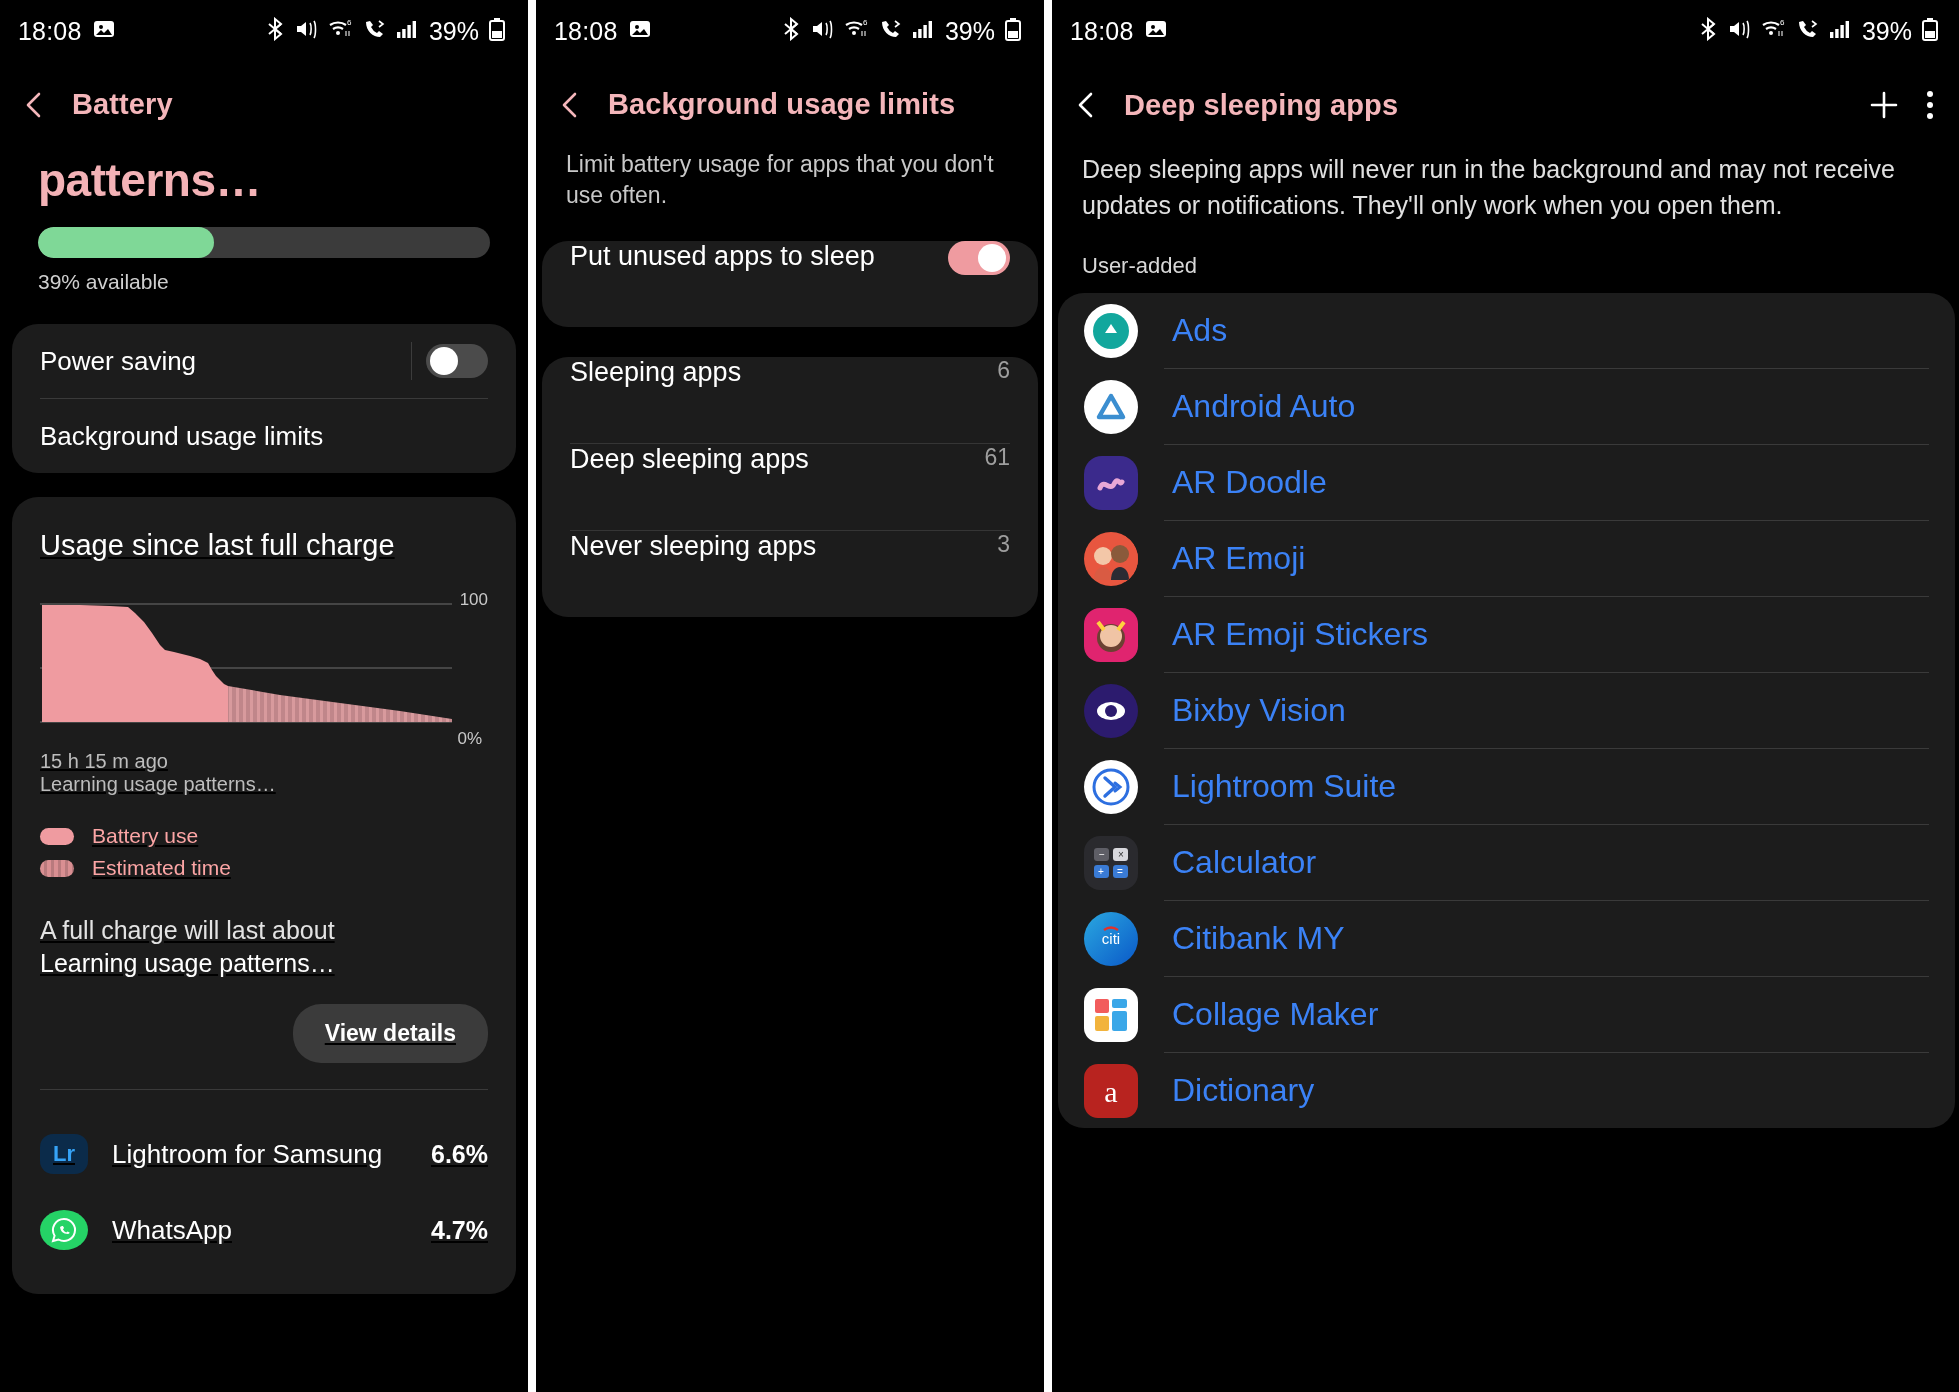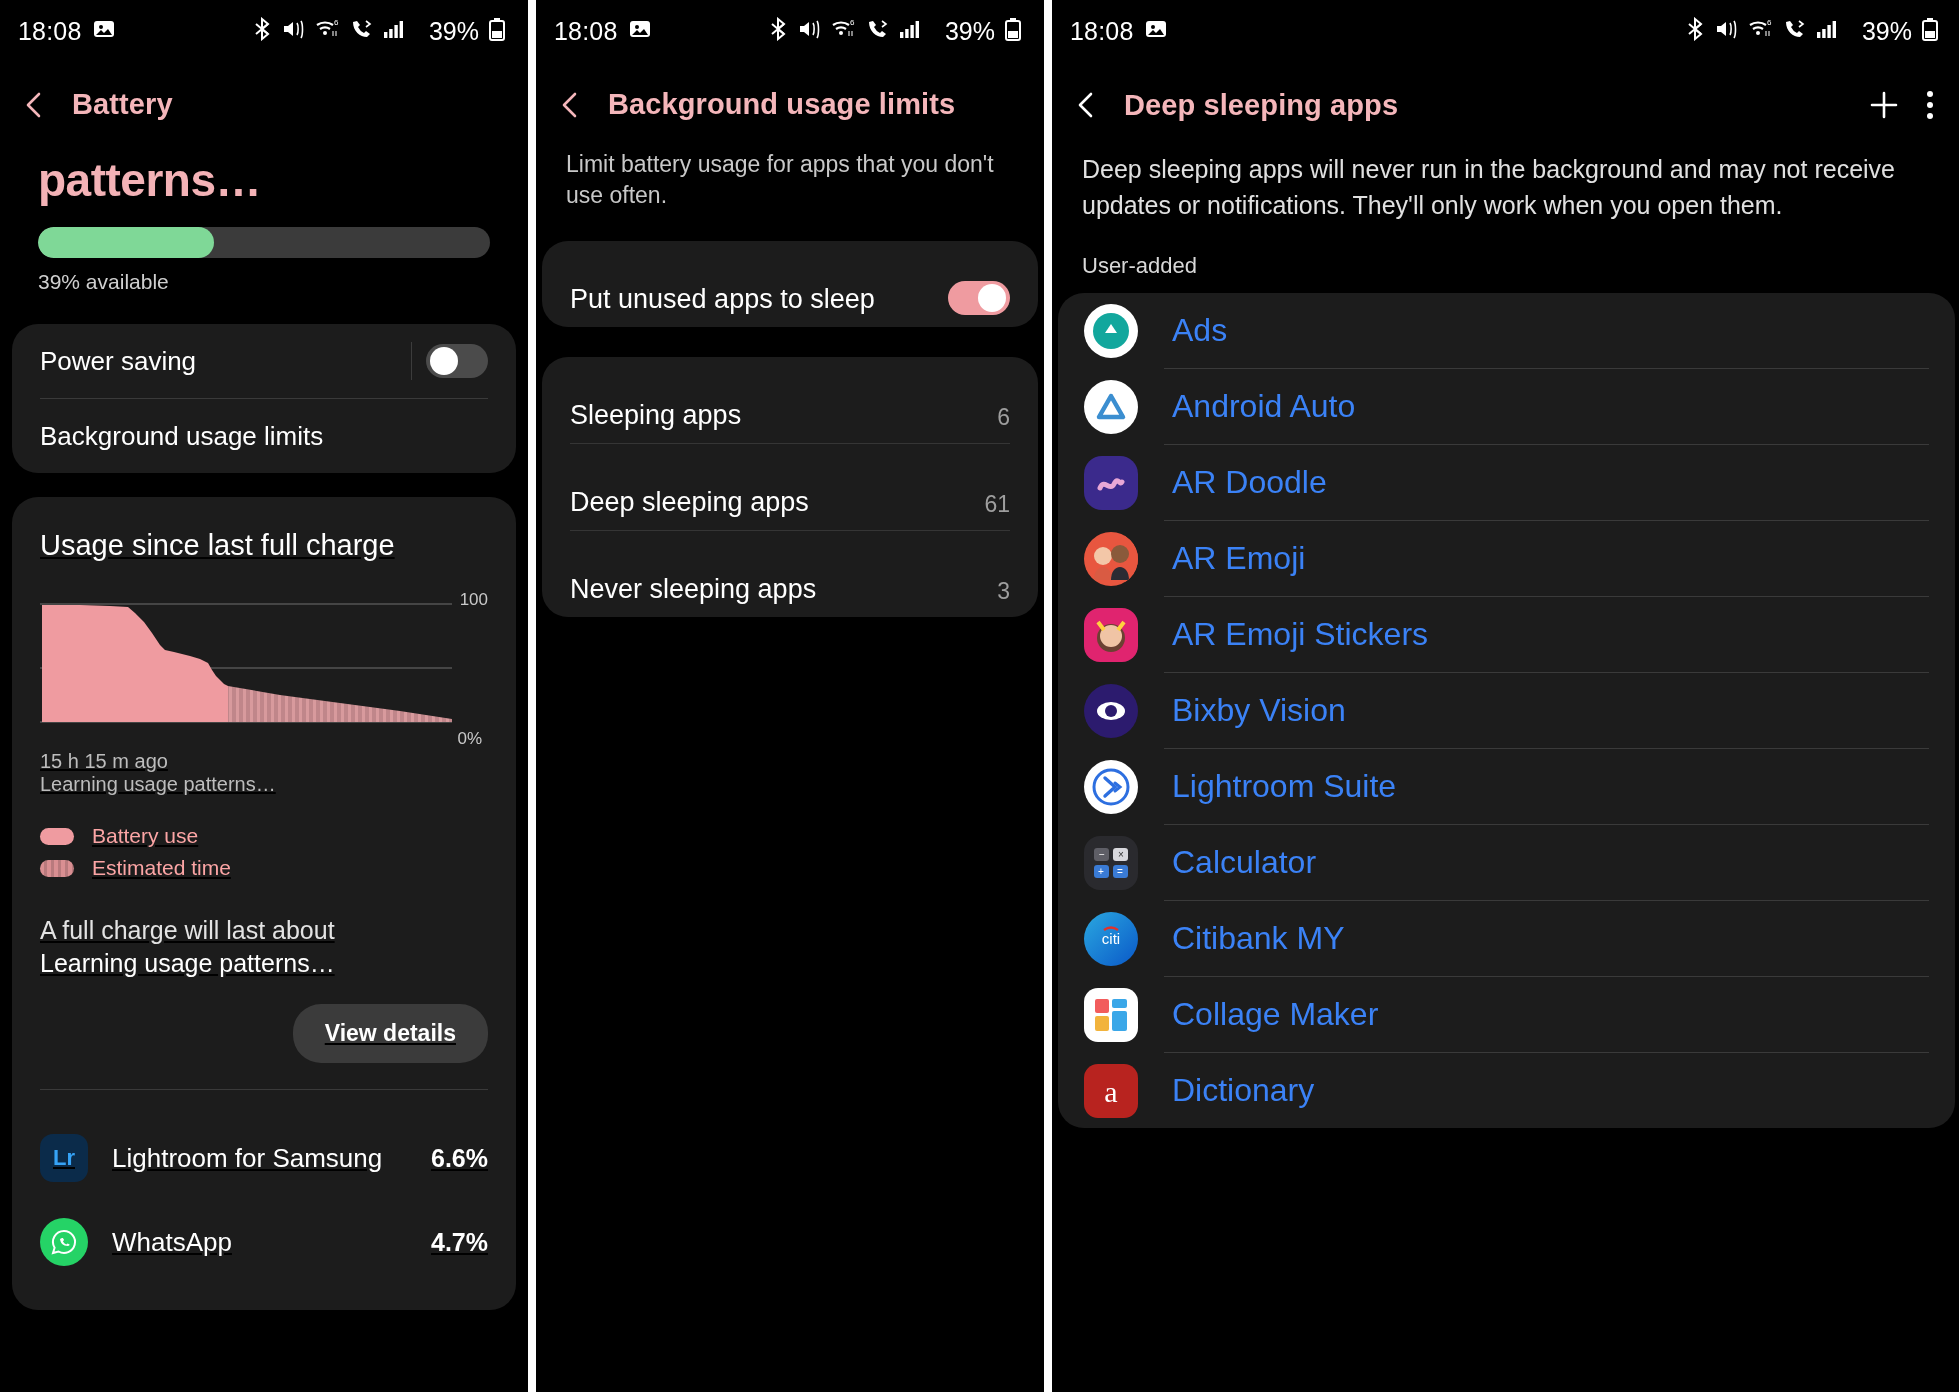--- a/index.html
+++ b/index.html
@@ -27,21 +27,21 @@
     height: 62px;
     display: flex; align-items: center;
     padding: 0 22px 0 18px;
     color: #ffffff;
     gap: 13px;
   }
   .sb-left { display: flex; align-items: center; gap: 10px; }
   .sb-time { font-size: 25px; letter-spacing: .2px; }
   .sb-right { margin-left: auto; display: flex; align-items: center; gap: 9px; }
   .sb-ico { display: inline-block; }
-  .sb-pct { font-size: 25px; margin-left: 15px; }
+  .sb-pct { font-size: 25px; margin-left: 2px; }
 
   
   .apptitle-row {
     display: flex; align-items: center;
     padding: 26px 20px 14px 20px;
     gap: 22px;
   }
   .chev { width: 30px; height: 30px; flex: 0 0 auto; }
   .apptitle {
     font-size: 29px; font-weight: bold;
@@ -122,30 +122,30 @@
   .fc-line2 { font-size: 25px; color:#ffffff; margin-top: 4px;}
   .btn-row { display:flex; justify-content:flex-end; margin: 26px 28px 0 28px; }
   .pill-btn {
     background:#3b3b3b; color:#fff; border:none;
     font-size: 23px; font-weight:bold;
     padding: 16px 32px; border-radius: 28px;
     font-family: inherit; cursor:pointer;
   }
   .applist { margin-top: 26px; }
   .app-row { display:flex; align-items:center; padding: 18px 28px; }
-  .app-ico { width: 48px; height: 48px; border-radius: 13px; flex:0 0 auto;
+  .app-ico { width: 48px; height: 40px; border-radius: 13px; flex:0 0 auto;
              display:flex; align-items:center; justify-content:center;
              font-size: 22px; font-weight:bold; }
   .app-name { font-size: 26px; color:#fff; margin-left: 24px; }
   .app-pct { margin-left:auto; font-size: 25px; font-weight:bold; color:#fff;}
 
   
   .subtitle2 { font-size: 23px; color:#c8c8c8; padding: 14px 30px 0 30px; line-height:1.35;}
   .card2 { background:#1c1c1c; border-radius: 26px; margin: 30px 6px 0 6px; }
-  .row2 { display:flex; align-items:flex-end; padding: 12px 28px; min-height: 86px;}
+  .row2 { display:flex; align-items:flex-start; padding: 0 28px; min-height: 86px;}
   .row2-label { font-size: 27px; color:#ffffff; }
   .row2-count { margin-left:auto; font-size: 23px; color:#9e9e9e;}
   .div2 { height:1px; background:#353535; margin-left: 28px; margin-right: 28px;}
 
   
   .desc3 { font-size: 25px; color:#e0e0e0; padding: 16px 30px 0 30px; line-height: 1.42;}
   .secthdr { font-size: 22px; color:#d8d8d8; padding: 30px 30px 14px 30px;}
   .card3 { background:#1c1c1c; border-radius: 26px; margin: 0 6px; overflow:hidden;}
   .arow { display:flex; align-items:center; padding: 0 26px; height: 75px; }
   .aico { width: 54px; height: 54px; border-radius: 50%; flex:0 0 auto;

